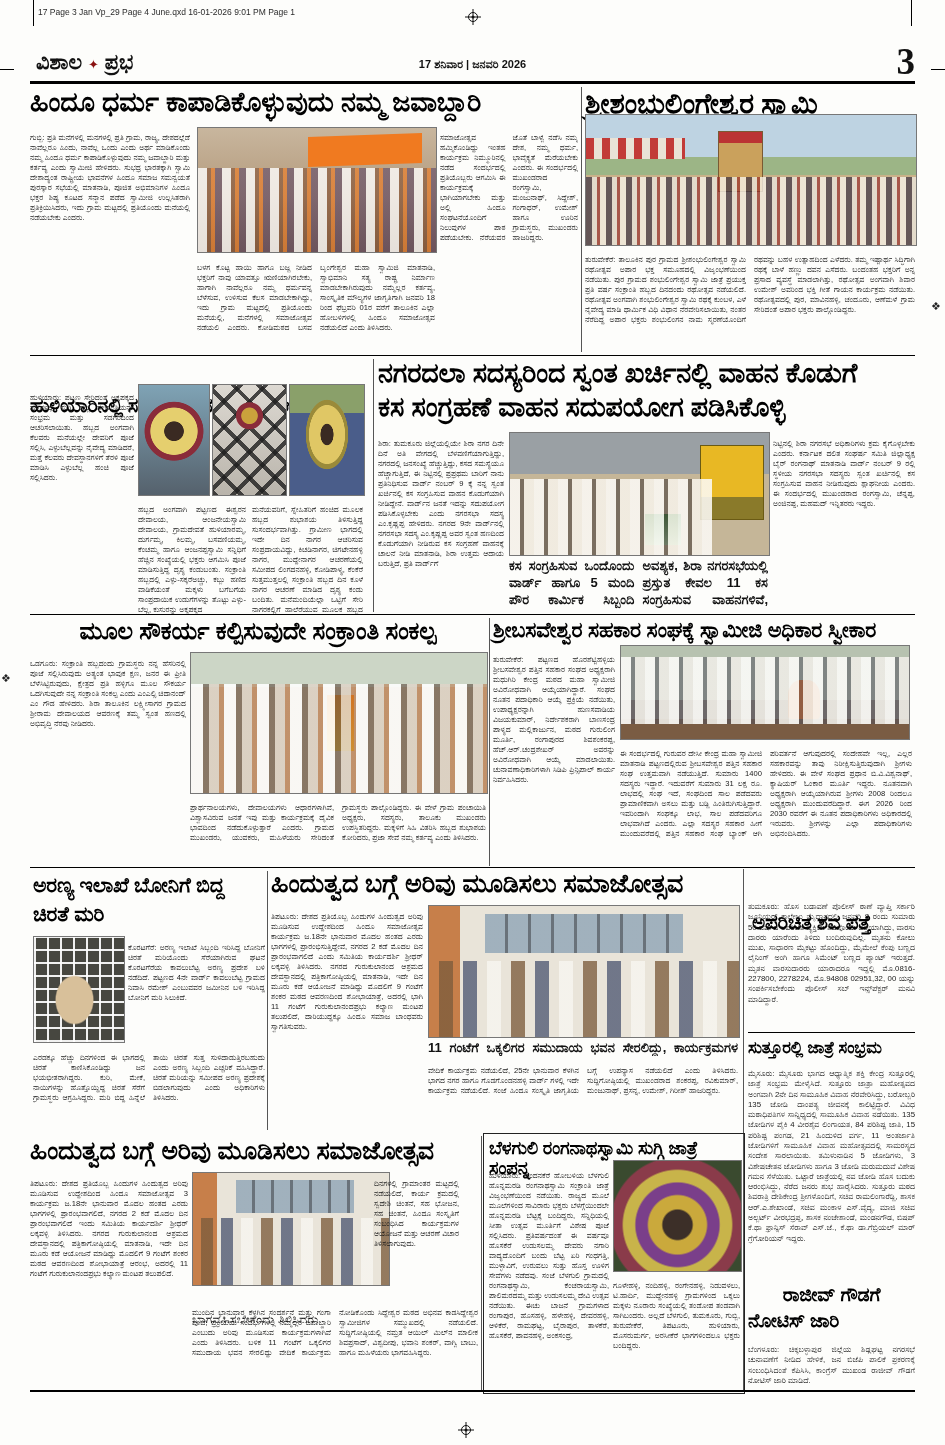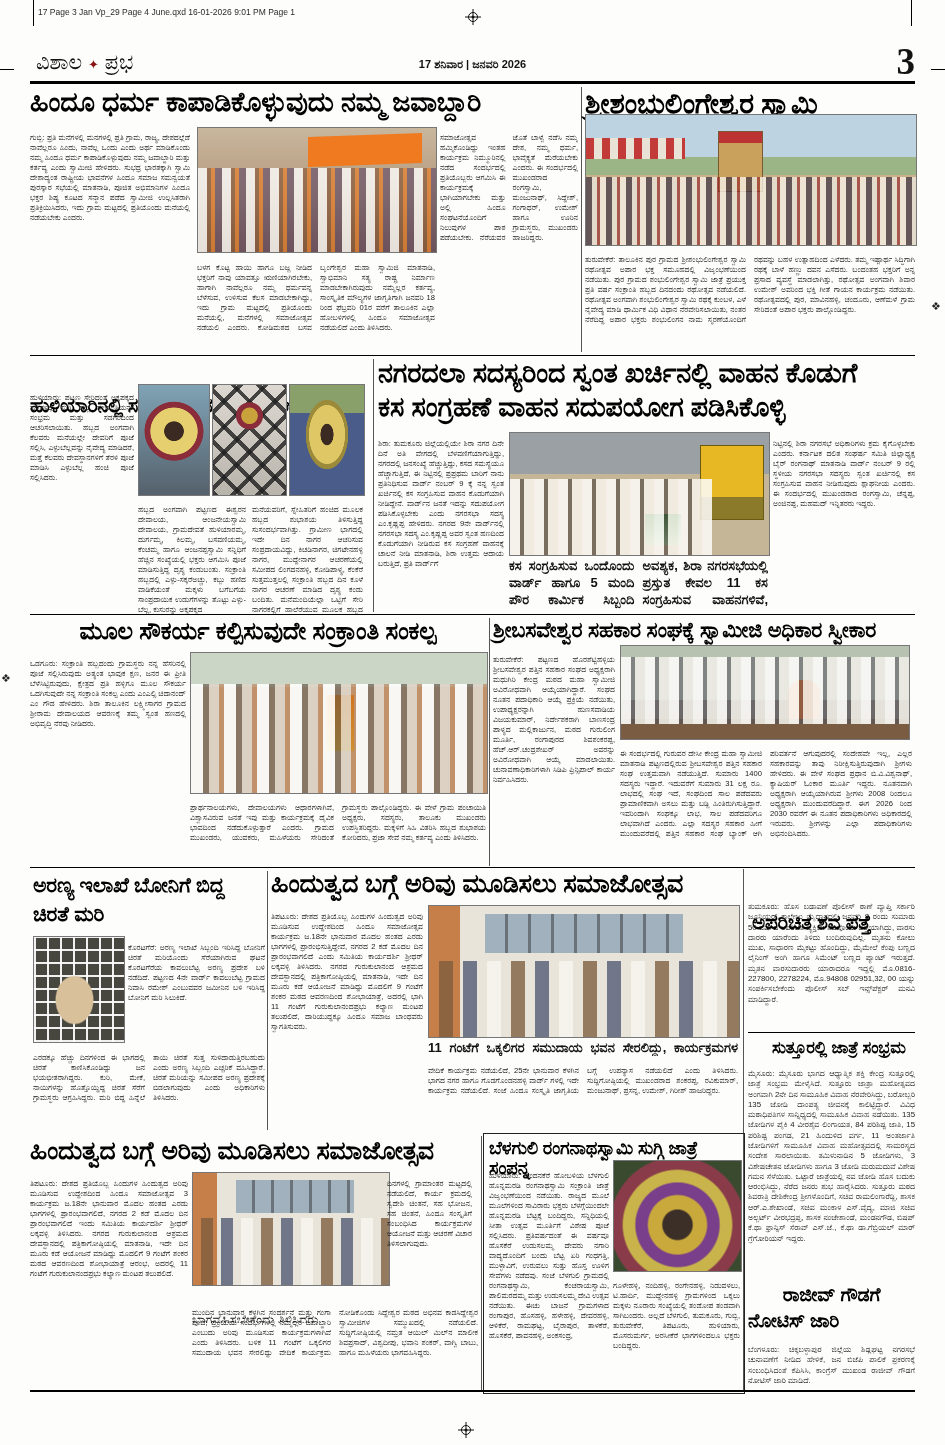--- a/index.html
+++ b/index.html
@@ -31,21 +31,21 @@
     <line x1="0" y1="8" x2="16" y2="8" stroke="#111" stroke-width="1"></line>
     <circle cx="8" cy="8" r="1.5" fill="#111"></circle>
   </svg>
 <div class="rule" style="left:33px;top:0;width:1px;height:26px;"></div>
 <div class="rule" style="left:911px;top:0;width:1px;height:26px;"></div>
 <div class="rule" style="left:0;top:69px;width:14px;height:1px;"></div>
 <div class="rule" style="left:931px;top:69px;width:14px;height:1px;"></div>
 <div class="mark" style="left:1px;top:672px;font-size:11px;">❖</div>
 <div class="mark" style="left:931px;top:300px;font-size:11px;">❖</div>
 
-<div class="abs" style="left:36px;top:50px;font-size:21px;font-weight:normal;">
+<div class="abs" style="left:36px;top:50px;font-size:21px;font-weight:bold;">
   <span>ವಿಶಾಲ</span>
   <span style="color:#8a1111;font-size:13px;">✦</span>
   <span>ಪ್ರಭ</span>
 </div>
 <div class="abs" style="left:0;top:58px;width:945px;text-align:center;font-size:11px;font-weight:bold;">17 ಶನಿವಾರ | ಜನವರಿ 2026</div>
 <div class="abs" style="left:820px;top:40px;width:95px;text-align:right;font-size:37px;font-weight:bold;font-family:'Liberation Serif','DejaVu Serif',serif;">3</div>
 <div class="rule" style="left:30px;top:81px;width:885px;height:3px;"></div>
 
 <div class="abs hl" style="left:30px;top:87px;width:548px;font-size:27px;">ಹಿಂದೂ ಧರ್ಮ ಕಾಪಾಡಿಕೊಳ್ಳುವುದು ನಮ್ಮ ಜವಾಬ್ದಾರಿ</div>
 <div class="abs bt" style="left:30px;top:126px;width:160px;height:226px;">ಗುಬ್ಬಿ: ಪ್ರತಿ ಮನೆಗಳಲ್ಲಿ ಮನಗಳಲ್ಲಿ ಪ್ರತಿ ಗ್ರಾಮ, ರಾಜ್ಯ, ದೇಶದಲ್ಲೆಡೆ ನಾವೆಲ್ಲರೂ ಹಿಂದು, ನಾವೆಲ್ಲ ಒಂದು ಎಂದು ಅರ್ಥ ಮಾಡಿಕೊಂಡು ನಮ್ಮ ಹಿಂದೂ ಧರ್ಮ ಕಾಪಾಡಿಕೊಳ್ಳುವುದು ನಮ್ಮ ಜವಾಬ್ದಾರಿ ಮತ್ತು ಕರ್ತವ್ಯ ಎಂದು ಸ್ವಾಮೀಜಿ ಹೇಳಿದರು. ಸುಭದ್ರ ಭಾರತಕ್ಕಾಗಿ ಸ್ವಾಮಿ ದೇಶಾದ್ಯಂತ ರಾಷ್ಟ್ರೀಯ ಭಾವನೆಗಳ ಹಿಂದೂ ಸಮಾಜ ಸಮನ್ವಯತೆ ಪುರಸ್ಕಾರ ಸಭೆಯಲ್ಲಿ ಮಾತನಾಡಿ, ಪೂಜಿತ ಅಭಿಮಾನಿಗಳ ಹಿಂದೂ ಭಕ್ತರ ಶಿಷ್ಯ ಕೂಟದ ಸನ್ಮಾನ ಪಡೆದ ಸ್ವಾಮೀಜಿ ಉಲ್ಲಸಿತರಾಗಿ ಪ್ರತಿಕ್ರಿಯಿಸಿದರು, ಇದು ಗ್ರಾಮ ಮಟ್ಟದಲ್ಲಿ ಪ್ರತಿಯೊಂದು ಮನೆಯಲ್ಲಿ ನಡೆಯಬೇಕು ಎಂದರು.</div>
@@ -121,35 +121,35 @@
   <div class="crowd" style="height:58%;background:repeating-linear-gradient(90deg,transparent 0 10px,rgba(124,92,60,.78) 10px 24px,transparent 24px 34px,rgba(72,82,110,.75) 34px 48px,transparent 48px 58px,rgba(246,244,238,.9) 58px 72px);"></div>
 </div>
 <div class="abs cap" style="left:428px;top:1040px;width:310px;height:16px;">11 ಗಂಟೆಗೆ ಒಕ್ಕಲಿಗರ ಸಮುದಾಯ ಭವನ ಸೇರಲಿದ್ದು, ಕಾರ್ಯಕ್ರಮಗಳ ಆಯೋಜನೆ ಮತ್ತು ಆಚರಣೆ ವಿಚಾರ</div>
 <div class="abs bt cols2" style="left:428px;top:1059px;width:310px;height:70px;">ವೇದಿಕೆ ಕಾರ್ಯಕ್ರಮ ನಡೆಯಲಿದೆ, 25ನೇ ಭಾನುವಾರ ಕೆಳಗಿನ ಭಾಗದ ನಗರ ಹಾಗೂ ಗೊಡಗೊಂಡನಹಳ್ಳಿ ವಾರ್ಡ್ ಗಳಲ್ಲಿ ಇದೇ ಕಾರ್ಯಕ್ರಮ ನಡೆಯಲಿದೆ. ಸಂಜೆ ಹಿಂದೂ ಸಂಸ್ಕೃತಿ ಜಾಗೃತಿಯ ಬಗ್ಗೆ ಉಪನ್ಯಾಸ ನಡೆಯಲಿದೆ ಎಂದು ತಿಳಿಸಿದರು. ಸುದ್ದಿಗೋಷ್ಠಿಯಲ್ಲಿ ಮುಖಂಡರಾದ ಶಂಕರಪ್ಪ, ರವಿಕುಮಾರ್, ಮಂಜುನಾಥ್, ಪ್ರಸನ್ನ, ಉಮೇಶ್, ಗಿರೀಶ್ ಹಾಜರಿದ್ದರು.</div>
 <div class="vrule" style="left:743px;top:869px;height:521px;"></div>
 
 <div class="abs hl" style="left:752px;top:871px;width:160px;font-size:20px;margin-top:40px;">ಅಪರಿಚಿತ ಶವ ಪತ್ತೆ</div>
 <div class="abs bt" style="left:748px;top:895px;width:167px;height:133px;font-size:7.8px;">ತುಮಕೂರು: ಹೊಸ ಬಡಾವಣೆ ಪೊಲೀಸ್ ಠಾಣೆ ವ್ಯಾಪ್ತಿ ಸರ್ಕಾರಿ ಜೂನಿಯರ್ ಕಾಲೇಜು ಮೈದಾನದಲ್ಲಿ ಜನವರಿ 8 ರಂದು ಸುಮಾರು 50 ವರ್ಷದ ಅಪರಿಚಿತ ವ್ಯಕ್ತಿಯ ಶವವೊಂದು ಪತ್ತೆಯಾಗಿದ್ದು, ವಾರಸು ದಾರರು ಯಾರೆಂದು ತಿಳಿದು ಬಂದಿರುವುದಿಲ್ಲ. ಮೃತನು ಕೋಲು ಮುಖ, ಸಾಧಾರಣ ಮೈಕಟ್ಟು ಹೊಂದಿದ್ದು, ಮೈಮೇಲೆ ಕೆಂಪು ಬಣ್ಣದ ಲೈನಿಂಗ್ ಅಂಗಿ ಹಾಗೂ ಸಿಮೆಂಟ್ ಬಣ್ಣದ ಪ್ಯಾಂಟ್ ಇರುತ್ತದೆ. ಮೃತನ ವಾರಸುದಾರರು ಯಾರಾದರೂ ಇದ್ದಲ್ಲಿ ಮೊ.0816- 227800, 2278224, ಮೊ.94808 02951,32, 00 ಯನ್ನು ಸಂಪರ್ಕಿಸಬೇಕೆಂದು ಪೊಲೀಸ್ ಸಬ್ ಇನ್ಸ್‌ಪೆಕ್ಟರ್ ಮನವಿ ಮಾಡಿದ್ದಾರೆ.</div>
 <div class="rule" style="left:748px;top:1032px;width:167px;height:1px;"></div>
 
-<div class="abs hl" style="left:748px;top:1038px;width:167px;font-size:16.5px;margin-left:24px;">ಸುತ್ತೂರಲ್ಲಿ ಜಾತ್ರೆ ಸಂಭ್ರಮ</div>
+<div class="abs hl" style="left:748px;top:1038px;width:167px;font-size:16.5px;">ಸುತ್ತೂರಲ್ಲಿ ಜಾತ್ರೆ ಸಂಭ್ರಮ</div>
 <div class="abs bt" style="left:748px;top:1062px;width:167px;height:216px;font-size:7.8px;">ಮೈಸೂರು: ಮೈಸೂರು ಭಾಗದ ಆಧ್ಯಾತ್ಮಿಕ ಶಕ್ತಿ ಕೇಂದ್ರ ಸುತ್ತೂರಲ್ಲಿ ಜಾತ್ರೆ ಸಂಭ್ರಮ ಮೇಳೈಸಿದೆ. ಸುತ್ತೂರು ಜಾತ್ರಾ ಮಹೋತ್ಸವದ ಅಂಗವಾಗಿ 2ನೇ ದಿನ ಸಾಮೂಹಿಕ ವಿವಾಹ ನೆರವೇರಿಸಿದ್ದು, ಬರೋಬ್ಬರಿ 135 ಜೋಡಿ ದಾಂಪತ್ಯ ಜೀವನಕ್ಕೆ ಕಾಲಿಟ್ಟಿದ್ದಾರೆ. ವಿವಿಧ ಮಠಾಧಿಪತಿಗಳ ಸಾನ್ನಿಧ್ಯದಲ್ಲಿ ಸಾಮೂಹಿಕ ವಿವಾಹ ನಡೆಯಿತು. 135 ಜೋಡಿಗಳ ಪೈಕಿ 4 ವೀರಶೈವ ಲಿಂಗಾಯತ, 84 ಪರಿಶಿಷ್ಟ ಜಾತಿ, 15 ಪರಿಶಿಷ್ಟ ಪಂಗಡ, 21 ಹಿಂದುಳಿದ ವರ್ಗ, 11 ಅಂತರ್ಜಾತಿ ಜೋಡಿಗಳಿಗೆ ಸಾಮೂಹಿಕ ವಿವಾಹ ಮಹೋತ್ಸವದಲ್ಲಿ ಸಾಮರಸ್ಯದ ಸಂದೇಶ ಸಾರಲಾಯಿತು. ತಮಿಳುನಾಡಿನ 5 ಜೋಡಿಗಳು, 3 ವಿಶೇಷಚೇತನ ಜೋಡಿಗಳು ಹಾಗೂ 3 ಜೋಡಿ ಮರುಮದುವೆ ವಿಶೇಷ ಗಮನ ಸೆಳೆಯಿತು. ಒಟ್ಟಾರೆ ಜಾತ್ರೆಯಲ್ಲಿ ನವ ಜೋಡಿ ಹೊಸ ಬದುಕು ಆರಂಭಿಸಿದ್ದು, ನೆರೆದ ಜನರು ಶುಭ ಹಾರೈಸಿದರು. ಸುತ್ತೂರು ಮಠದ ಶಿವರಾತ್ರಿ ದೇಶಿಕೇಂದ್ರ ಶ್ರೀಗಳೊಂದಿಗೆ, ಸಚಿವ ರಾಮಲಿಂಗಾರೆಡ್ಡಿ, ಶಾಸಕ ಆರ್.ಎ.ಶೇಖಾಂಡೆ, ಸಚಿವ ಮಂಕಾಳ ಎಸ್.ವೈದ್ಯ, ಮಾಜಿ ಸಚಿವ ಅಲ್ಬರ್ಟ್ ವೀರಭದ್ರಪ್ಪ, ಶಾಸಕ ನಂಜೇಶಾಂಡೆ, ಮಂಡನಗೌಡ, ಬಿಷಪ್ ಕೆ.ಥಾ ಫ್ರಾನ್ಸಿಸ್ ಸೆರಾವ್ ಎಸ್.ಜೆ., ಕೆ.ಥಾ ಡಾ.ಗೆಬ್ರಿಯಲ್ ಮಾರ್ ಗ್ರೆಗೋರಿಯನ್ ಇದ್ದರು.</div>
 
 <div class="abs hl" style="left:748px;top:1284px;width:167px;text-align:center;font-size:19px;">ರಾಜೀವ್ ಗೌಡಗೆ</div>
 <div class="abs hl" style="left:748px;top:1310px;width:167px;font-size:19px;">ನೋಟಿಸ್ ಜಾರಿ</div>
 <div class="abs bt" style="left:748px;top:1338px;width:167px;height:50px;font-size:7.8px;">ಬೆಂಗಳೂರು: ಚಿಕ್ಕಬಳ್ಳಾಪುರ ಜಿಲ್ಲೆಯ ಶಿಡ್ಲಘಟ್ಟ ನಗರಸಭೆ ಚುನಾವಣೆಗೆ ನೀಡಿದ ಹೇಳಿಕೆ, ಜನ ಬಿಜೆಪಿ ಪಾಲಿಕೆ ಪ್ರಕರಣಕ್ಕೆ ಸಂಬಂಧಿಸಿದಂತೆ ಕೆಪಿಸಿಸಿ, ಕಾಂಗ್ರೆಸ್ ಮುಖಂಡ ರಾಜೀವ್ ಗೌಡಗೆ ನೋಟಿಸ್ ಜಾರಿ ಮಾಡಿದೆ.</div>
 
 <div class="abs hl" style="left:30px;top:1136px;width:448px;font-size:25px;">ಹಿಂದುತ್ವದ ಬಗ್ಗೆ ಅರಿವು ಮೂಡಿಸಲು ಸಮಾಜೋತ್ಸವ</div>
 <div class="abs bt" style="left:30px;top:1172px;width:158px;height:216px;">ತಿಪಟೂರು: ದೇಶದ ಪ್ರತಿಯೊಬ್ಬ ಹಿಂದುಗಳ ಹಿಂದುತ್ವದ ಅರಿವು ಮೂಡಿಸುವ ಉದ್ದೇಶದಿಂದ ಹಿಂದೂ ಸಮಾಜೋತ್ಸವ 3 ಕಾರ್ಯಕ್ರಮ ಜ.18ನೇ ಭಾನುವಾರ ಮೊದಲ ಹಂತದ ಎರಡು ಭಾಗಗಳಲ್ಲಿ ಪ್ರಾರಂಭವಾಗಲಿದೆ, ನಗರದ 2 ಕಡೆ ಮೊದಲ ದಿನ ಪ್ರಾರಂಭವಾಗಲಿದೆ ಇಂದು ಸಮಿತಿಯ ಕಾರ್ಯದರ್ಶಿ ಶ್ರೀಧರ್ ಲಕ್ಕವಳ್ಳಿ ತಿಳಿಸಿದರು. ನಗರದ ಗುರುಕುಲಾನಂದ ಆಶ್ರಮದ ದೇವಸ್ಥಾನದಲ್ಲಿ ಪತ್ರಿಕಾಗೋಷ್ಠಿಯಲ್ಲಿ ಮಾತನಾಡಿ, ಇದೇ ದಿನ ಮೂರು ಕಡೆ ಆಯೋಜನೆ ಮಾಡಿದ್ದು ಮೊದಲಿಗೆ 9 ಗಂಟೆಗೆ ಶಂಕರ ಮಠದ ಆವರಣದಿಂದ ಶೋಭಾಯಾತ್ರೆ ಆರಂಭ, ಅದರಲ್ಲಿ 11 ಗಂಟೆಗೆ ಗುರುಕುಲಾನಂದಪ್ರಭು ಕಲ್ಯಾಣ ಮಂಟಪ ತಲುಪಲಿದೆ.</div>
 <div class="ph" style="left:192px;top:1172px;width:196px;height:112px;background:linear-gradient(90deg,#c77f4a 0 12%,#e9e4d9 12% 100%);">
   <div style="position:absolute;left:22%;top:6%;width:60%;height:30%;background:repeating-linear-gradient(90deg,rgba(148,168,184,.85) 0 16px,rgba(92,102,112,.9) 16px 19px);"></div>
   <div class="crowd" style="height:60%;background:repeating-linear-gradient(90deg,transparent 0 8px,rgba(124,92,60,.78) 8px 20px,transparent 20px 28px,rgba(72,82,110,.75) 28px 40px,transparent 40px 48px,rgba(246,244,238,.9) 48px 60px);"></div>
 </div>
 <div class="abs cap" style="left:192px;top:1287px;width:196px;height:11px;font-weight:normal;margin-top:25px;">ಭಾಗವಹಿಸಬೇಕೆಂದು ತಿಳಿಸಿದರು.</div>
-<div class="abs bt" style="left:387px;top:1172px;width:85px;height:124px;">ದಿನಗಳಲ್ಲಿ ಗ್ರಾಮಾಂತರ ಮಟ್ಟದಲ್ಲಿ ನಡೆಯಲಿದೆ, ಕಾರ್ಯ ಕ್ರಮದಲ್ಲಿ ಸ್ವದೇಶಿ ಚಿಂತನೆ, ಸಹ ಭೋಜನ, ಸಹ ಚಿಂತನೆ, ಹಿಂದೂ ಸಂಸ್ಕೃತಿಗೆ ಸಂಬಂಧಿಸಿದ ಕಾರ್ಯಕ್ರಮಗಳ ಆಯೋಜನೆ ಮತ್ತು ಆಚರಣೆ ವಿಚಾರ ತಿಳಿಸಲಾಗುವುದು.</div>
+<div class="abs bt" style="left:374px;top:1172px;width:85px;height:124px;">ದಿನಗಳಲ್ಲಿ ಗ್ರಾಮಾಂತರ ಮಟ್ಟದಲ್ಲಿ ನಡೆಯಲಿದೆ, ಕಾರ್ಯ ಕ್ರಮದಲ್ಲಿ ಸ್ವದೇಶಿ ಚಿಂತನೆ, ಸಹ ಭೋಜನ, ಸಹ ಚಿಂತನೆ, ಹಿಂದೂ ಸಂಸ್ಕೃತಿಗೆ ಸಂಬಂಧಿಸಿದ ಕಾರ್ಯಕ್ರಮಗಳ ಆಯೋಜನೆ ಮತ್ತು ಆಚರಣೆ ವಿಚಾರ ತಿಳಿಸಲಾಗುವುದು.</div>
 <div class="abs bt cols2" style="left:192px;top:1301px;width:286px;height:88px;">ಮುಂದಿನ ಭಾನುವಾರ ಕೆಳಗಿನ ಸಂದರ್ಶನೆ ಮತ್ತು ಗಂಗಾ ಪೂಜೆ, ಪ್ರಕ್ರಿಯೆಯ ಸಂದರ್ಭಗಳಲ್ಲಿ ನಮ್ಮೆಲ್ಲರ ಜವಾಬ್ದಾರಿ ಎಂಬುದು ಅರಿವು ಮೂಡಿಸುವ ಕಾರ್ಯಕ್ರಮಗಳಾಗಿವೆ ಎಂದು ತಿಳಿಸಿದರು. ಬಳಿಕ 11 ಗಂಟೆಗೆ ಒಕ್ಕಲಿಗರ ಸಮುದಾಯ ಭವನ ಸೇರಲಿದ್ದು ವೇದಿಕೆ ಕಾರ್ಯಕ್ರಮ ನೋಡಿಕೊಂಡು ಸಿದ್ದೇಶ್ವರ ಮಠದ ಅಭಿನವ ಕಾಡಸಿದ್ದೇಶ್ವರ ಸ್ವಾಮೀಜಿಗಳ ಸಮ್ಮುಖದಲ್ಲಿ ನಡೆಯಲಿದೆ. ಸುದ್ದಿಗೋಷ್ಠಿಯಲ್ಲಿ ನಮ್ರತ ಆಯಿಲ್ ಮಿಲ್‌ನ ಮಾಲೀಕ ಶಿವಪ್ರಸಾದ್, ವಿಶ್ವದೀಪು, ಭವಾನಿ ಶಂಕರ್, ವಾಗ್ವಿ ಬಾಬು, ಹಾಗೂ ಮಹಿಳೆಯರು ಭಾಗವಹಿಸಿದ್ದರು.</div>
 <div class="vrule" style="left:481px;top:1136px;height:254px;"></div>
 
 <div class="abs" style="left:483px;top:1133px;width:260px;height:259px;border:1px solid #222;"></div>
 <div class="abs hl" style="left:489px;top:1138px;width:249px;font-size:18px;">ಬೆಳಗುಲಿ ರಂಗನಾಥಸ್ವಾಮಿ ಸುಗ್ಗಿ ಜಾತ್ರೆ ಸಂಪನ್ನ</div>
 <div class="abs bt" style="left:489px;top:1164px;width:120px;height:222px;">ಹುಳಿಯಾರು: ಹಂದನಕೆರೆ ಹೋಬಳಿಯ ಬೆಳಗುಲಿ ಹೊನ್ನಮರಡಿ ರಂಗನಾಥಸ್ವಾಮಿ ಸಂಕ್ರಾಂತಿ ಜಾತ್ರೆ ವಿಜೃಂಭಣೆಯಿಂದ ನಡೆಯಿತು. ರಾಜ್ಯದ ಮೂಲೆ ಮೂಲೆಗಳಿಂದ ಸಾವಿರಾರು ಭಕ್ತರು ಬೆಳಗ್ಗೆಯಿಂದಲೇ ಹೊನ್ನಮರಡಿ ಬೆಟ್ಟಕ್ಕೆ ಬಂದಿದ್ದರು, ಸನ್ನಿಧಿಯಲ್ಲಿ ಸೀತಾ ಉತ್ಸವ ಮೂರ್ತಿಗೆ ವಿಶೇಷ ಪೂಜೆ ಸಲ್ಲಿಸಿದರು. ಪ್ರತಿವರ್ಷದಂತೆ ಈ ವರ್ಷವೂ ಹೊಸಕೆರೆ ಉಡುಸಲಮ್ಮ ದೇವರು ನಗಾರಿ ವಾದ್ಯದೊಂದಿಗೆ ಬಂದು ಬೆಟ್ಟ ಏರಿ ಗಂಧಗತ್ತಿ, ಮುಳ್ಳಾವಿಗೆ, ಉರುವಲು ಸುತ್ತು ಹೊಸ್ತ ಊಳಿಗ ಸೇವೆಗಳು ನಡೆದವು. ಸಂಜೆ ಬೆಳಗುಲಿ ಗ್ರಾಮದಲ್ಲಿ ರಂಗನಾಥಸ್ವಾಮಿ, ಕೆಂಚರಾಯಸ್ವಾಮಿ, ಪಾಲಿಮರದಮ್ಮ ಮತ್ತು ಉಡುಸಲಮ್ಮ ದೇವಿ ಉತ್ಸವ ನಡೆಯಿತು. ಈಚು ಬಾಜನೆ ಗ್ರಾಮಗಳಾದ ರಂಗಾಪುರ, ಹೊಸಹಳ್ಳಿ, ಹಳೇಹಳ್ಳಿ, ದೇವರಹಳ್ಳಿ, ಆಳಿಕೆರೆ, ರಾಮಘಟ್ಟ, ಬೈರಾಪುರ, ತಾಳಕೆರೆ, ಹೊಸಕೆರೆ, ಪಾವನಹಳ್ಳಿ, ಅಂಕಸಂದ್ರ,</div>
 <div class="ph" style="left:613px;top:1160px;width:127px;height:110px;background:radial-gradient(ellipse at 50% 58%,#3c2f28 0 16%,#caa93c 18% 32%,#7a3f8a 34% 46%,#c8b44a 48% 60%,#8a3b4a 62% 74%,#3a4a2f 76% 100%);"></div>
 <div class="abs bt" style="left:613px;top:1274px;width:127px;height:112px;">ಗೂಳೇಹಳ್ಳಿ, ನಂದಿಹಳ್ಳಿ, ರಂಗೇನಹಳ್ಳಿ, ನಿಡುವಳಲು, ಟಿ.ಹಾರ್ದಿ, ಮುದ್ದೇನಹಳ್ಳಿ ಗ್ರಾಮಗಳಿಂದ ಒಕ್ಕಲು ಮಕ್ಕಳು ನೂರಾರು ಸಂಖ್ಯೆಯಲ್ಲಿ ತಂಡೋಪ ತಂಡವಾಗಿ ಸಾಗಿಬಂದರು. ಅಲ್ಲದೆ ಬೆಳಗುಲಿ, ತುಮಕೂರು, ಗುಬ್ಬಿ, ತುರುವೇಕೆರೆ, ತಿಪಟೂರು, ಹುಳಿಯಾರು, ಮೊಸರುಮರ್ಗ, ಅರಸೀಕೆರೆ ಭಾಗಗಳಿಂದಲೂ ಭಕ್ತರು ಬಂದಿದ್ದರು.</div>
 
 <div class="rule" style="left:30px;top:1390px;width:885px;height:2px;"></div>

